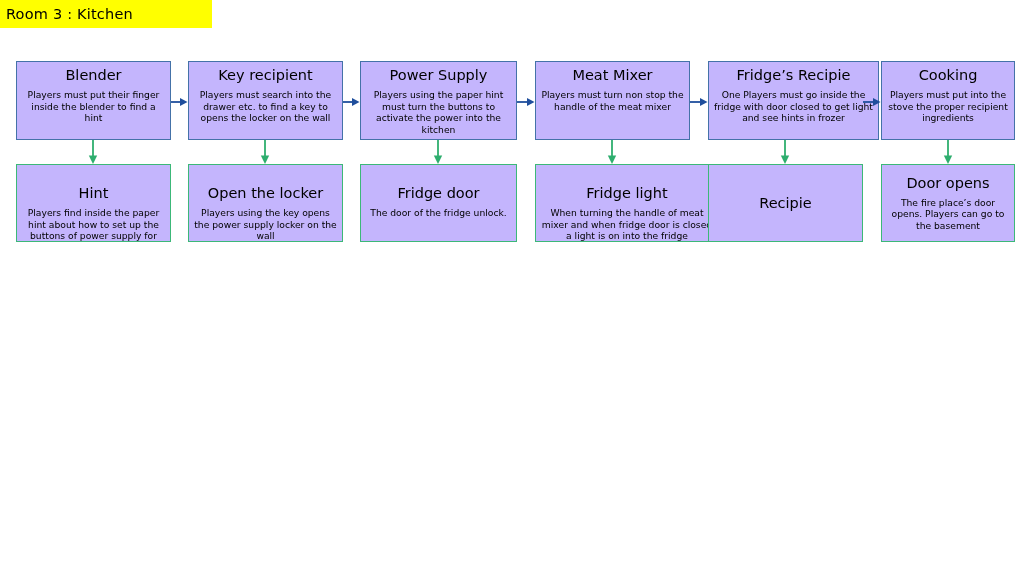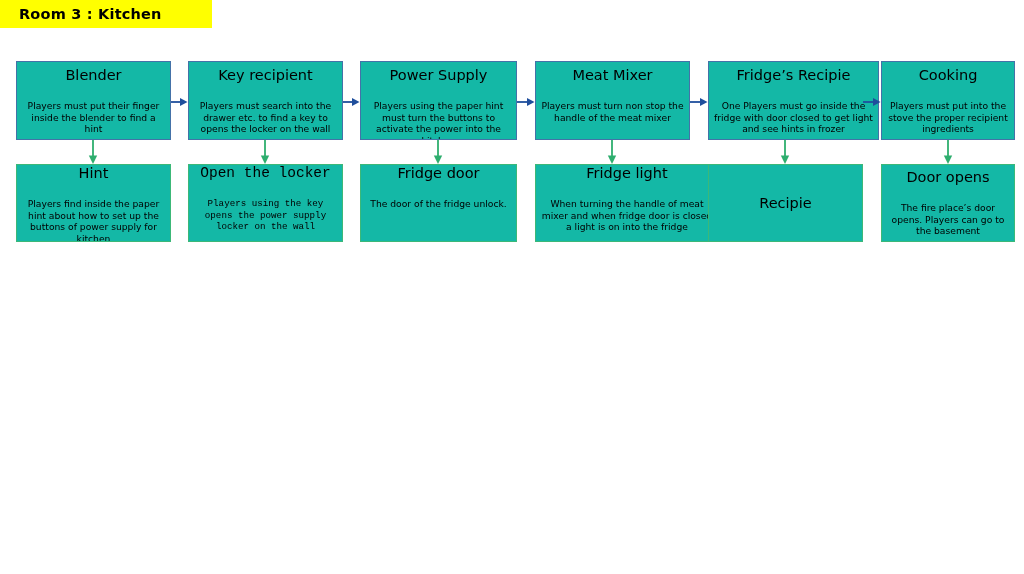--- a/index.html
+++ b/index.html
@@ -21,23 +21,23 @@
     left: 0;
     top: 0;
     width: 212px;
     height: 28px;
     background: #ffff00;
     display: flex;
     align-items: center;
   }
   #title-banner .title-text {
     font-size: 14.5px;
-    font-weight: bold;
+    font-weight: normal;
     color: #000000;
-    padding-left: 19px;
+    padding-left: 6px;
     letter-spacing: 0.2px;
     white-space: nowrap;
   }
 
   
   #diagram {
     position: absolute;
     left: 0;
     top: 0;
     width: 1024px;
@@ -45,56 +45,56 @@
   }
 
   .column {
     position: absolute;
     top: 61px;
   }
 
   .node {
     position: absolute;
     box-sizing: border-box;
-    background: #14b8a6;
+    background: #c4b5fd;
     text-align: center;
     overflow: hidden;
   }
   .node.top {
     top: 0;
     height: 79px;
     border: 1.4px solid #4472a8;
     padding-top: 5px;
   }
   .node.bottom {
     top: 103px;
     height: 78px;
     border: 1.4px solid #3cb878;
-    padding-top: 0;
+    padding-top: 20px;
   }
   .node.bottom.vcenter {
     display: flex;
     flex-direction: column;
     justify-content: center;
     padding-top: 0;
   }
 
   .node-title {
     font-size: 14.5px;
     line-height: 17px;
     color: #000000;
     font-weight: normal;
     padding: 0 2px;
   }
   .node-desc {
     font-size: 9.2px;
     line-height: 11.6px;
     color: #000000;
     padding: 0 5px;
-    margin-top: 16px;
+    margin-top: 5px;
   }
 
   
   .h-arrow {
     position: absolute;
     top: 96px;
     height: 12px;
   }
   .v-arrow {
     position: absolute;
@@ -141,21 +141,21 @@
     <div class="node top" style="width:155px;">
       <div class="node-title">Key recipient</div>
       <div class="node-desc">Players must search into the drawer etc. to find a key to opens the locker on the wall</div>
     </div>
     <div class="v-arrow" style="left:71px;">
       <svg width="12" height="25" viewBox="0 0 12 25">
         <line x1="6" y1="0" x2="6" y2="17" stroke="#2eae6e" stroke-width="1.8"></line>
         <polygon points="6,24 1.8,15.5 10.2,15.5" fill="#2eae6e"></polygon>
       </svg>
     </div>
-    <div class="node bottom" style="width:155px;font-family:Liberation Mono, monospace;">
+    <div class="node bottom" style="width:155px;">
       <div class="node-title">Open the locker</div>
       <div class="node-desc">Players using the key opens the power supply locker on the wall</div>
     </div>
   </div>
 
   <div class="h-arrow" style="left:343px; width:17px;">
     <svg width="17" height="12" viewBox="0 0 17 12">
       <line x1="0" y1="6" x2="11" y2="6" stroke="#1f4e9c" stroke-width="1.8"></line>
       <polygon points="16.5,6 9,2 9,10" fill="#1f4e9c"></polygon>
     </svg>

